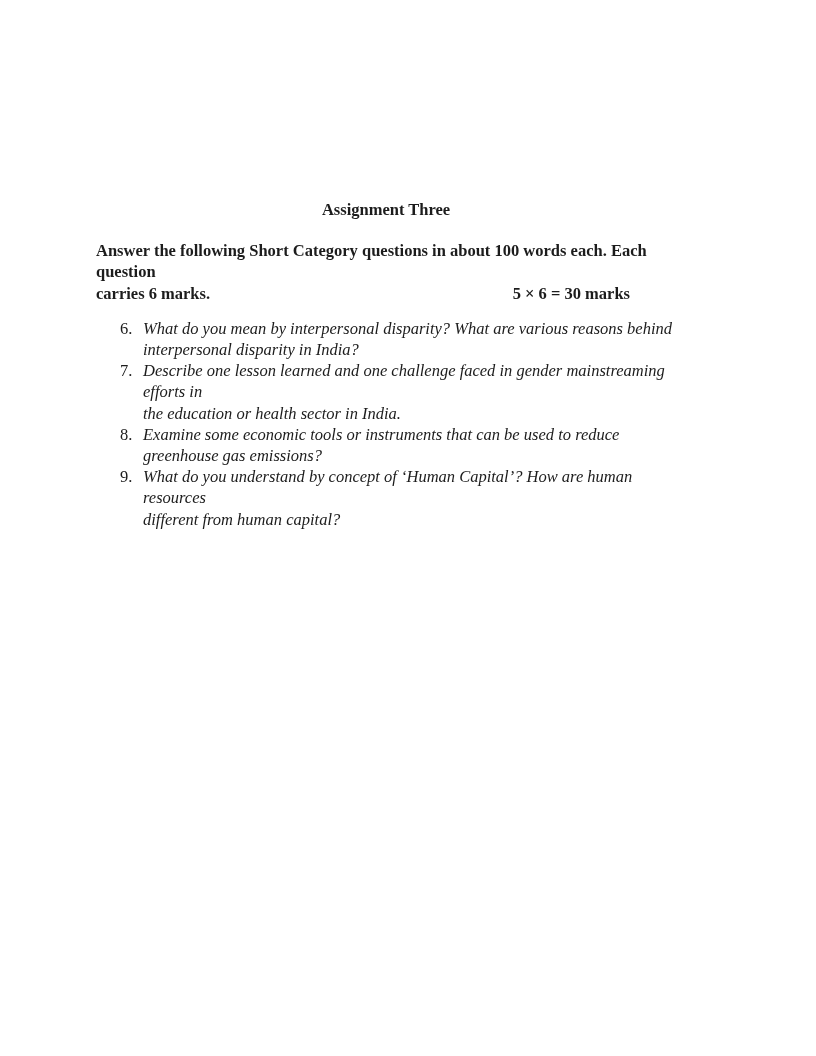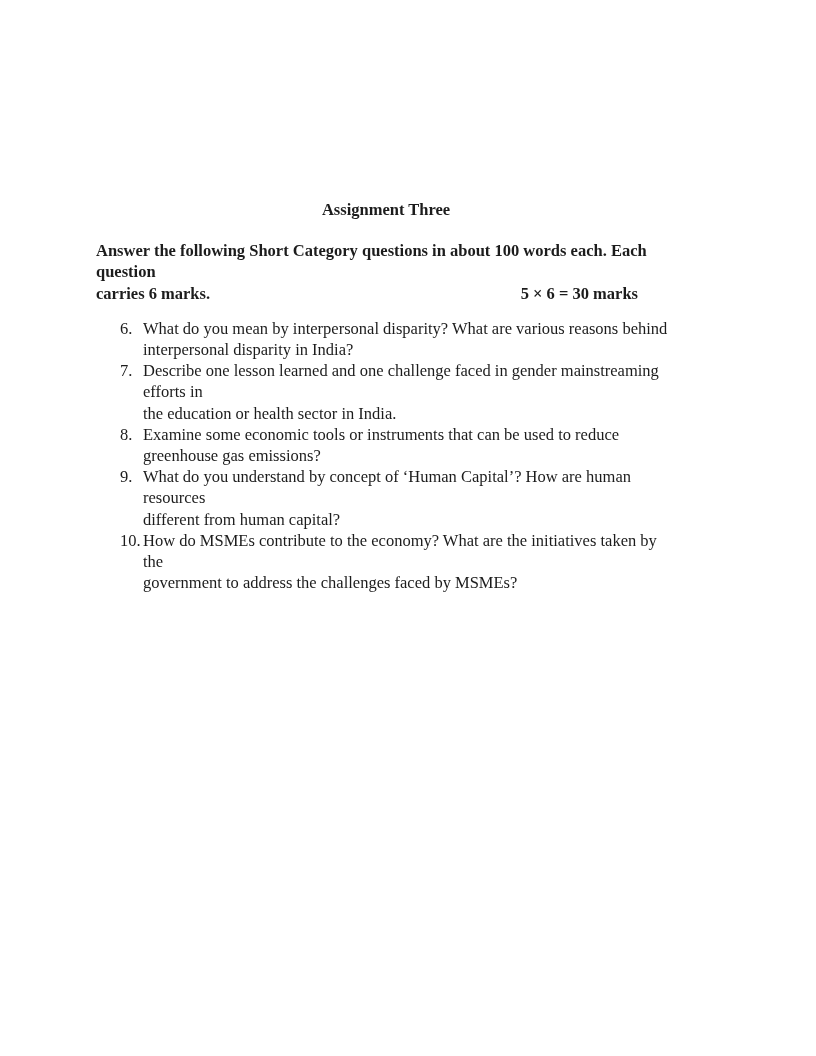--- a/index.html
+++ b/index.html
@@ -24,40 +24,41 @@
     text-align: center;
     font-weight: bold;
   }
   .instruction-wrap {
     position: relative;
     margin-top: 20px;
     font-weight: bold;
   }
   .marks {
     position: absolute;
-    right: 38px;
+    right: 46px;
     bottom: 0;
     font-weight: bold;
     white-space: nowrap;
   }
   .qlist {
     margin-top: 14px;
   }
   .qitem {
     display: flex;
     align-items: flex-start;
   }
   .qnum {
     flex: 0 0 47px;
     box-sizing: border-box;
     padding-left: 24px;
     white-space: nowrap;
   }
   .qtext {
     flex: 1 1 auto;
+    font-style: italic;
   }
 </style>
 </head>
 <body>
 
 <div class="page">
 
   <div class="title">Assignment Three</div>
 
   <div class="instruction-wrap">
@@ -80,20 +81,16 @@
     <div class="qitem">
       <span class="qnum">8.</span>
       <span class="qtext">Examine some economic tools or instruments that can be used to reduce<br>greenhouse gas emissions?</span>
     </div>
 
     <div class="qitem">
       <span class="qnum">9.</span>
       <span class="qtext">What do you understand by concept of ‘Human Capital’? How are human resources<br>different from human capital?</span>
     </div>
 
-    <div class="qitem">
-      <span class="qnum">10.</span>
-      <span class="qtext">How do MSMEs contribute to the economy? What are the initiatives taken by the<br>government to address the challenges faced by MSMEs?</span>
-    </div>
 
   </div>
 
 </div>
 
 </body></html>

